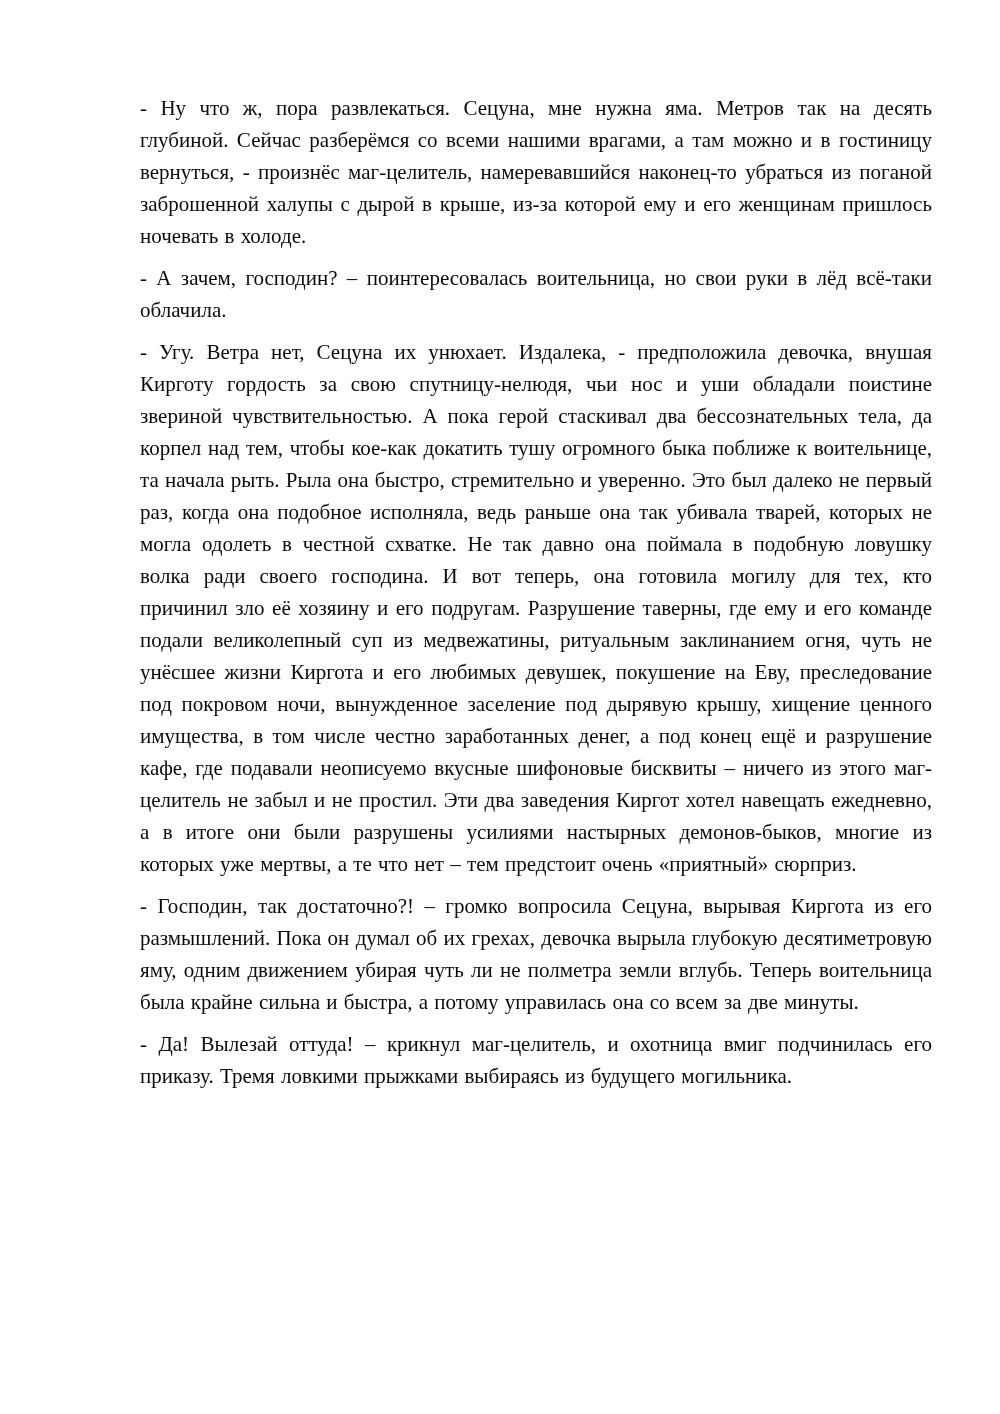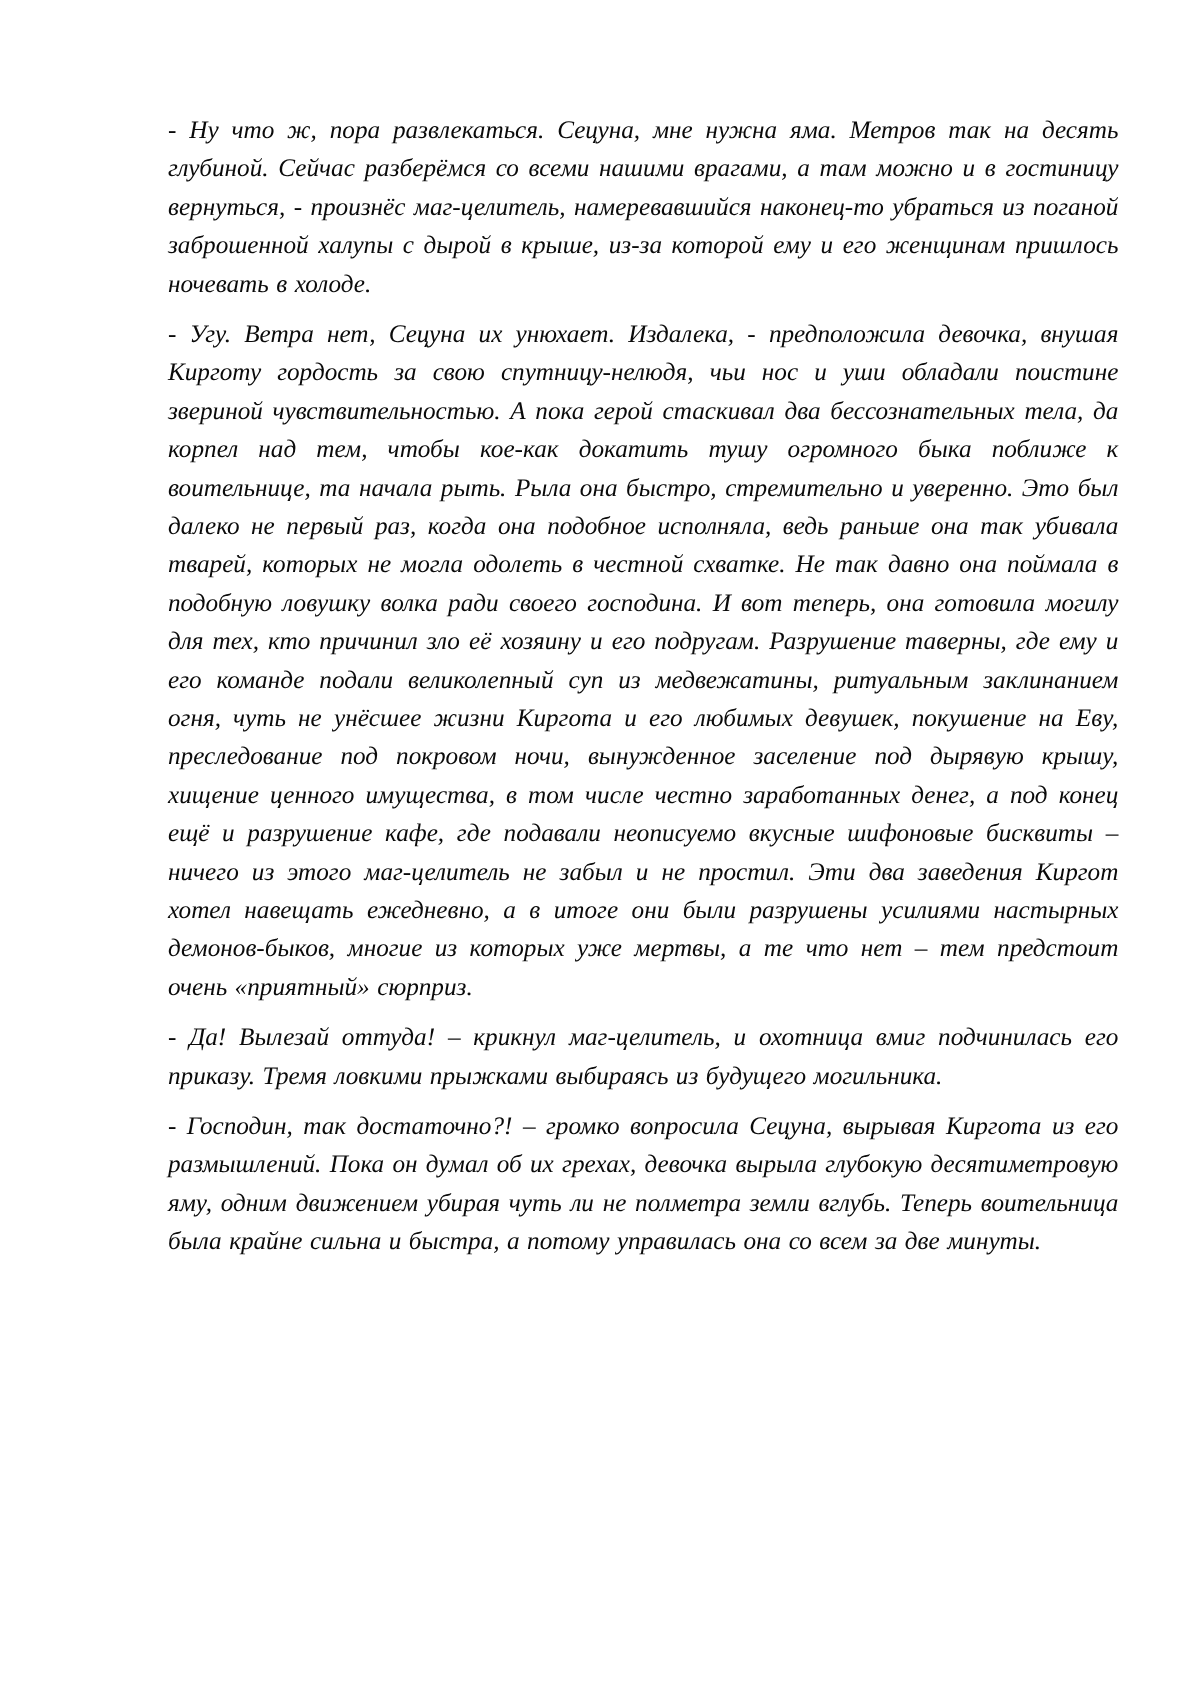--- a/index.html
+++ b/index.html
@@ -8,21 +8,20 @@
     background: #ffffff;
   }
   .page {
     position: relative;
     width: 1000px;
     height: 1104px;
     background: #ffffff;
     color: #000000;
     font-family: "Liberation Serif", "DejaVu Serif", serif;
     overflow: hidden;
-    font-style: italic;
   }
   .text-block {
     position: absolute;
     left: 140px;
     top: 92px;
     width: 792px;
   }
   .text-block p {
     margin: 0 0 10px 0;
     font-size: 21px;
@@ -42,18 +41,19 @@
     line-height: 24px;
     color: #737373;
   }
 </style>
 </head>
 <body>
 
 <div class="page">
   <div class="text-block">
     <p>- Ну что ж, пора развлекаться. Сецуна, мне нужна яма. Метров так на десять глубиной. Сейчас разберёмся со всеми нашими врагами, а там можно и в гостиницу вернуться, - произнёс маг-целитель, намеревавшийся наконец-то убраться из поганой заброшенной халупы с дырой в крыше, из-за которой ему и его женщинам пришлось ночевать в холоде.</p>
+    <p>- А зачем, господин? – поинтересовалась воительница, но свои руки в лёд всё-таки облачила.</p>
     <p>- Угу. Ветра нет, Сецуна их унюхает. Издалека, - предположила девочка, внушая Кирготу гордость за свою спутницу-нелюдя, чьи нос и уши обладали поистине звериной чувствительностью. А пока герой стаскивал два бессознательных тела, да корпел над тем, чтобы кое-как докатить тушу огромного быка поближе к воительнице, та начала рыть. Рыла она быстро, стремительно и уверенно. Это был далеко не первый раз, когда она подобное исполняла, ведь раньше она так убивала тварей, которых не могла одолеть в честной схватке. Не так давно она поймала в подобную ловушку волка ради своего господина. И вот теперь, она готовила могилу для тех, кто причинил зло её хозяину и его подругам. Разрушение таверны, где ему и его команде подали великолепный суп из медвежатины, ритуальным заклинанием огня, чуть не унёсшее жизни Киргота и его любимых девушек, покушение на Еву, преследование под покровом ночи, вынужденное заселение под дырявую крышу, хищение ценного имущества, в том числе честно заработанных денег, а под конец ещё и разрушение кафе, где подавали неописуемо вкусные шифоновые бисквиты – ничего из этого маг-целитель не забыл и не простил. Эти два заведения Киргот хотел навещать ежедневно, а в итоге они были разрушены усилиями настырных демонов-быков, многие из которых уже мертвы, а те что нет – тем предстоит очень «приятный» сюрприз.</p>
+    <p>- Господин, так достаточно?! – громко вопросила Сецуна, вырывая Киргота из его размышлений. Пока он думал об их грехах, девочка вырыла глубокую десятиметровую яму, одним движением убирая чуть ли не полметра земли вглубь. Теперь воительница была крайне сильна и быстра, а потому управилась она со всем за две минуты.</p>
     <p>- Да! Вылезай оттуда! – крикнул маг-целитель, и охотница вмиг подчинилась его приказу. Тремя ловкими прыжками выбираясь из будущего могильника.</p>
-    <p>- Господин, так достаточно?! – громко вопросила Сецуна, вырывая Киргота из его размышлений. Пока он думал об их грехах, девочка вырыла глубокую десятиметровую яму, одним движением убирая чуть ли не полметра земли вглубь. Теперь воительница была крайне сильна и быстра, а потому управилась она со всем за две минуты.</p>
   </div>
   <div class="page-number">94</div>
 </div>
 
 </body></html>

